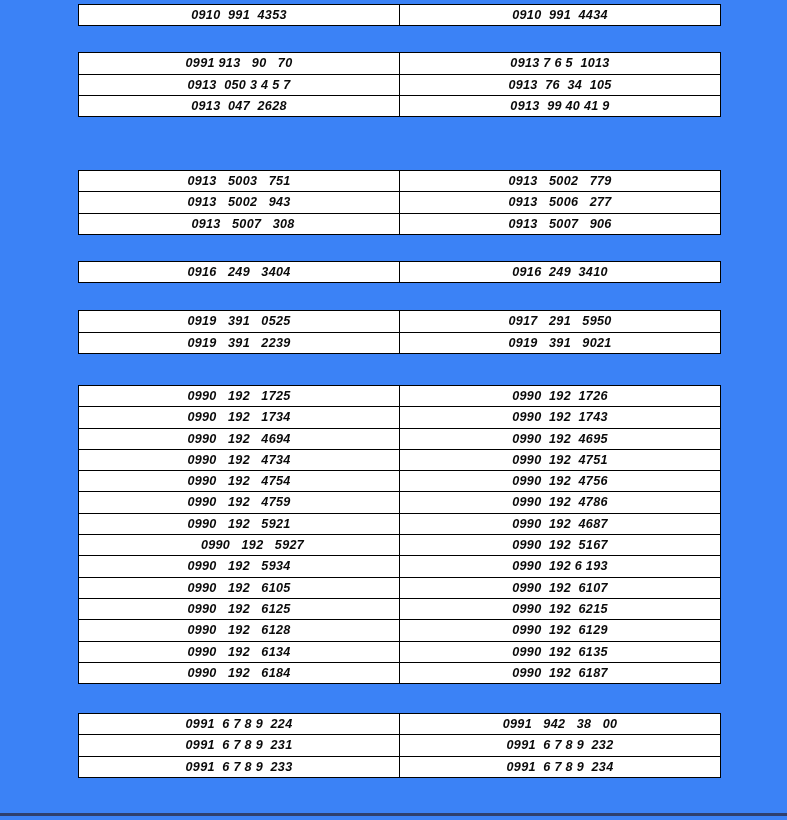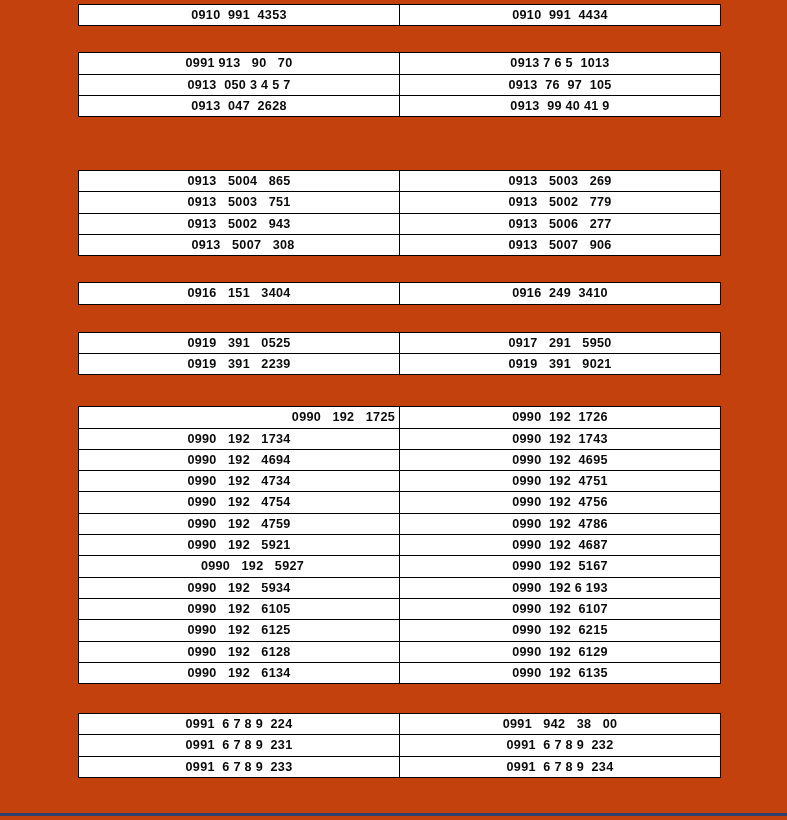--- a/index.html
+++ b/index.html
@@ -82,75 +82,71 @@
     left: 0;
     top: 813px;
     width: 787px;
     height: 3px;
     background: #2e3f6e;
   }
 </style>
 </head>
 <body>
 
-<div id="page" style="background: #c2410c;">
+<div id="page" style="background: #3b82f6; font-style: italic;">
 
   <div class="sheet" id="sheet">
       <table class="num-block" style="border-color: rgb(0, 0, 0);">
         <tbody>
           <tr>
             <td class="col-left" style="border-color: rgb(0, 0, 0); color: rgb(10, 10, 10);">0910  991  4353</td>
             <td class="col-right" style="border-color: rgb(0, 0, 0); color: rgb(10, 10, 10);">0910  991  4434</td>
           </tr>
         </tbody>
       </table>
       <div class="gap" style="height: 26px;"></div>
       <table class="num-block" style="border-color: rgb(0, 0, 0);">
         <tbody>
           <tr>
             <td class="col-left" style="border-color: rgb(0, 0, 0); color: rgb(10, 10, 10);">0991 913   90   70</td>
             <td class="col-right" style="border-color: rgb(0, 0, 0); color: rgb(10, 10, 10);">0913 7 6 5  1013</td>
           </tr>
           <tr>
             <td class="col-left" style="border-color: rgb(0, 0, 0); color: rgb(10, 10, 10);">0913  050 3 4 5 7</td>
-            <td class="col-right" style="border-color: rgb(0, 0, 0); color: rgb(10, 10, 10);">0913  76  97  105</td>
+            <td class="col-right" style="border-color: rgb(0, 0, 0); color: rgb(10, 10, 10);">0913  76  34  105</td>
           </tr>
           <tr>
             <td class="col-left" style="border-color: rgb(0, 0, 0); color: rgb(10, 10, 10);">0913  047  2628</td>
             <td class="col-right" style="border-color: rgb(0, 0, 0); color: rgb(10, 10, 10);">0913  99 40 41 9</td>
           </tr>
         </tbody>
       </table>
       <div class="gap" style="height: 26px;"></div>
       <div class="gap" style="height: 27px;"></div>
       <table class="num-block" style="border-color: rgb(0, 0, 0);">
         <tbody>
           <tr>
-            <td class="col-left" style="border-color: rgb(0, 0, 0); color: rgb(10, 10, 10);">0913   5004   865</td>
-            <td class="col-right" style="border-color: rgb(0, 0, 0); color: rgb(10, 10, 10);">0913   5003   269</td>
-          </tr>
-          <tr>
             <td class="col-left" style="border-color: rgb(0, 0, 0); color: rgb(10, 10, 10);">0913   5003   751</td>
             <td class="col-right" style="border-color: rgb(0, 0, 0); color: rgb(10, 10, 10);">0913   5002   779</td>
           </tr>
           <tr>
             <td class="col-left" style="border-color: rgb(0, 0, 0); color: rgb(10, 10, 10);">0913   5002   943</td>
             <td class="col-right" style="border-color: rgb(0, 0, 0); color: rgb(10, 10, 10);">0913   5006   277</td>
           </tr>
           <tr>
             <td class="col-left" style="border-color: rgb(0, 0, 0); color: rgb(10, 10, 10); padding-left: 12px;">0913   5007   308</td>
             <td class="col-right" style="border-color: rgb(0, 0, 0); color: rgb(10, 10, 10);">0913   5007   906</td>
           </tr>
         </tbody>
       </table>
       <div class="gap" style="height: 26px;"></div>
       <table class="num-block" style="border-color: rgb(0, 0, 0);">
         <tbody>
           <tr>
-            <td class="col-left" style="border-color: rgb(0, 0, 0); color: rgb(10, 10, 10);">0916   151   3404</td>
+            <td class="col-left" style="border-color: rgb(0, 0, 0); color: rgb(10, 10, 10);">0916   249   3404</td>
             <td class="col-right" style="border-color: rgb(0, 0, 0); color: rgb(10, 10, 10);">0916  249  3410</td>
           </tr>
         </tbody>
       </table>
       <div class="gap" style="height: 27px;"></div>
       <table class="num-block" style="border-color: rgb(0, 0, 0);">
         <tbody>
           <tr>
             <td class="col-left" style="border-color: rgb(0, 0, 0); color: rgb(10, 10, 10);">0919   391   0525</td>
             <td class="col-right" style="border-color: rgb(0, 0, 0); color: rgb(10, 10, 10);">0917   291   5950</td>
@@ -158,21 +154,21 @@
           <tr>
             <td class="col-left" style="border-color: rgb(0, 0, 0); color: rgb(10, 10, 10);">0919   391   2239</td>
             <td class="col-right" style="border-color: rgb(0, 0, 0); color: rgb(10, 10, 10);">0919   391   9021</td>
           </tr>
         </tbody>
       </table>
       <div class="gap" style="height: 31px;"></div>
       <table class="num-block" style="border-color: rgb(0, 0, 0);">
         <tbody>
           <tr>
-            <td class="col-left" style="border-color: rgb(0, 0, 0); color: rgb(10, 10, 10); text-align: right;">0990   192   1725</td>
+            <td class="col-left" style="border-color: rgb(0, 0, 0); color: rgb(10, 10, 10);">0990   192   1725</td>
             <td class="col-right" style="border-color: rgb(0, 0, 0); color: rgb(10, 10, 10);">0990  192  1726</td>
           </tr>
           <tr>
             <td class="col-left" style="border-color: rgb(0, 0, 0); color: rgb(10, 10, 10);">0990   192   1734</td>
             <td class="col-right" style="border-color: rgb(0, 0, 0); color: rgb(10, 10, 10);">0990  192  1743</td>
           </tr>
           <tr>
             <td class="col-left" style="border-color: rgb(0, 0, 0); color: rgb(10, 10, 10);">0990   192   4694</td>
             <td class="col-right" style="border-color: rgb(0, 0, 0); color: rgb(10, 10, 10);">0990  192  4695</td>
           </tr>
@@ -209,20 +205,24 @@
             <td class="col-right" style="border-color: rgb(0, 0, 0); color: rgb(10, 10, 10);">0990  192  6215</td>
           </tr>
           <tr>
             <td class="col-left" style="border-color: rgb(0, 0, 0); color: rgb(10, 10, 10);">0990   192   6128</td>
             <td class="col-right" style="border-color: rgb(0, 0, 0); color: rgb(10, 10, 10);">0990  192  6129</td>
           </tr>
           <tr>
             <td class="col-left" style="border-color: rgb(0, 0, 0); color: rgb(10, 10, 10);">0990   192   6134</td>
             <td class="col-right" style="border-color: rgb(0, 0, 0); color: rgb(10, 10, 10);">0990  192  6135</td>
           </tr>
+          <tr>
+            <td class="col-left" style="border-color: rgb(0, 0, 0); color: rgb(10, 10, 10);">0990   192   6184</td>
+            <td class="col-right" style="border-color: rgb(0, 0, 0); color: rgb(10, 10, 10);">0990  192  6187</td>
+          </tr>
         </tbody>
       </table>
       <div class="gap" style="height: 29px;"></div>
       <table class="num-block" style="border-color: rgb(0, 0, 0);">
         <tbody>
           <tr>
             <td class="col-left" style="border-color: rgb(0, 0, 0); color: rgb(10, 10, 10);">0991  6 7 8 9  224</td>
             <td class="col-right" style="border-color: rgb(0, 0, 0); color: rgb(10, 10, 10);">0991   942   38   00</td>
           </tr>
           <tr>

